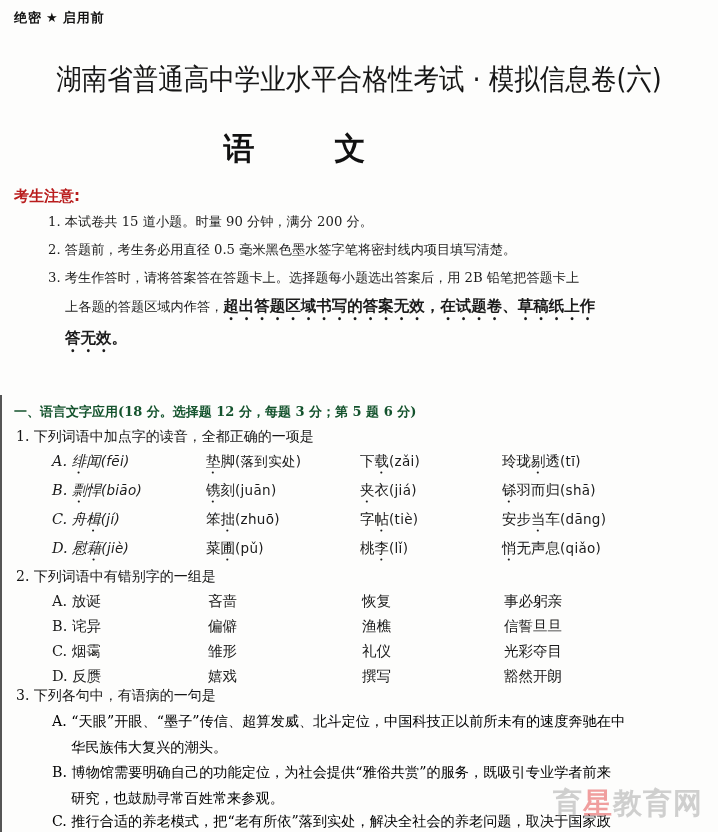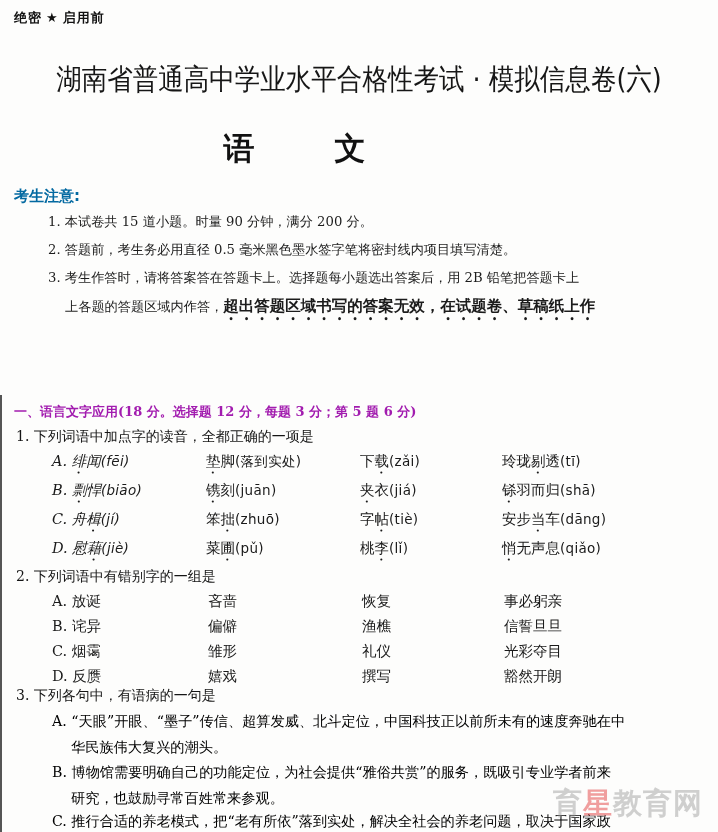--- a/index.html
+++ b/index.html
@@ -28,36 +28,36 @@
       position: absolute; left: 0; width: 589px; top: 128px; text-align: center;
       font-family: "DejaVu Serif", "Liberation Serif", serif;
       font-weight: bold; font-size: 31px; color: #111;
     }
     .subject span { display: inline-block; }
     .subject .gap { width: 80px; }
 
     .notice-head {
       position: absolute; left: 14px; top: 187px;
       font-family: "DejaVu Sans", "Liberation Sans", sans-serif;
-      font-weight: bold; font-size: 15px; color: #0369a1;
+      font-weight: bold; font-size: 15px; color: #b91c1c;
     }
     .notice { position: absolute; left: 48px; width: 660px; font-size: 13.2px; line-height: 28px; color: #1c1c1c; }
     .n1 { top: 208px; }
     .n2 { top: 236px; }
     .n3 { top: 264px; }
     .notice .bold-em {
       font-family: "DejaVu Sans", "Liberation Sans", sans-serif;
       font-weight: bold; font-size: 15.5px;
       text-emphasis: dot; -webkit-text-emphasis: filled dot; text-emphasis-position: under; -webkit-text-emphasis-position: under;
     }
     .indent { padding-left: 17px; display: block; }
 
     .section {
       position: absolute; left: 14px; top: 403px;
-      font-size: 13px; font-weight: bold; color: #a21caf;
+      font-size: 13px; font-weight: bold; color: #14532d;
     }
     .q { position: absolute; left: 16px; font-size: 14px; color: #151515; }
     .q1 { top: 428px; }
     .q2 { top: 568px; }
     .q3 { top: 687px; }
 
     .row { position: absolute; left: 52px; width: 660px; height: 26px; font-size: 14.5px; }
     .row .c { position: absolute; top: 0; white-space: nowrap; }
     .row .c1 { left: 0; font-style: italic; }
     .row .c2 { left: 154px; }
@@ -101,20 +101,21 @@
 <div class="subject">
   <span>语</span><span class="gap"></span><span>文</span>
 </div>
 
 <div class="notice-head">考生注意:</div>
 <div class="notice n1">1. 本试卷共 15 道小题。时量 90 分钟，满分 200 分。</div>
 <div class="notice n2">2. 答题前，考生务必用直径 0.5 毫米黑色墨水签字笔将密封线内项目填写清楚。</div>
 <div class="notice n3">
   <span>3. 考生作答时，请将答案答在答题卡上。选择题每小题选出答案后，用 2B 铅笔把答题卡上</span>
   <span class="indent"><span>上各题的答题区域内作答，</span><span class="bold-em">超出答题区域书写的答案无效，在试题卷、草稿纸上作</span></span>
+  <span class="indent"><span class="bold-em">答无效。</span></span>
 </div>
 
 <div class="section">一、语言文字应用(18 分。选择题 12 分，每题 3 分；第 5 题 6 分)</div>
 
 <div class="q q1">1. 下列词语中加点字的读音，全都正确的一项是</div>
 
 <div class="row" style="top:452px">
   <span class="c c1"><span>A. </span><span></span><span class="em">绯</span><span>闻</span><span class="pin">(fēi)</span></span>
   <span class="c c2"><span></span><span class="em">垫</span><span>脚</span><span class="pin">(落到实处)</span></span>
   <span class="c c3"><span>下</span><span class="em">载</span><span></span><span class="pin">(zǎi)</span></span>

